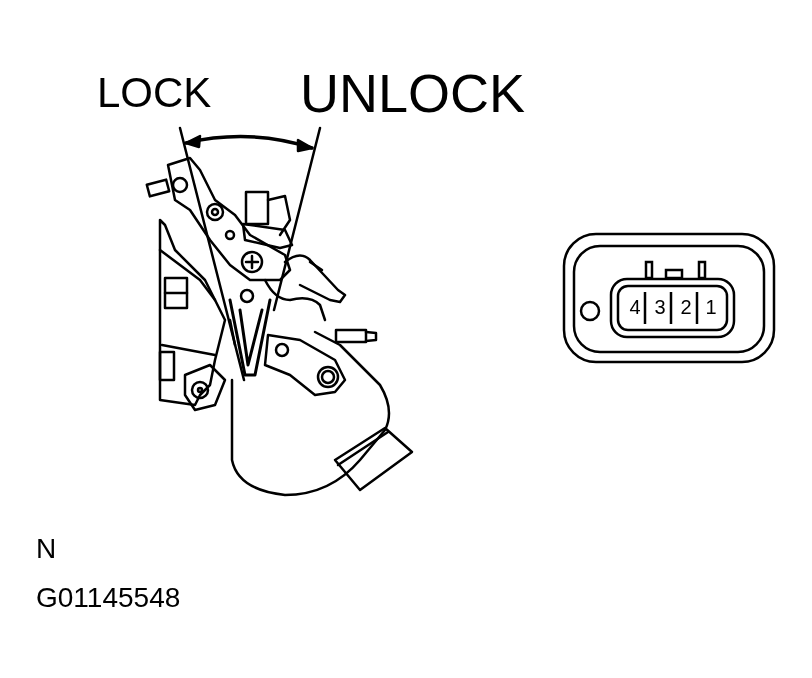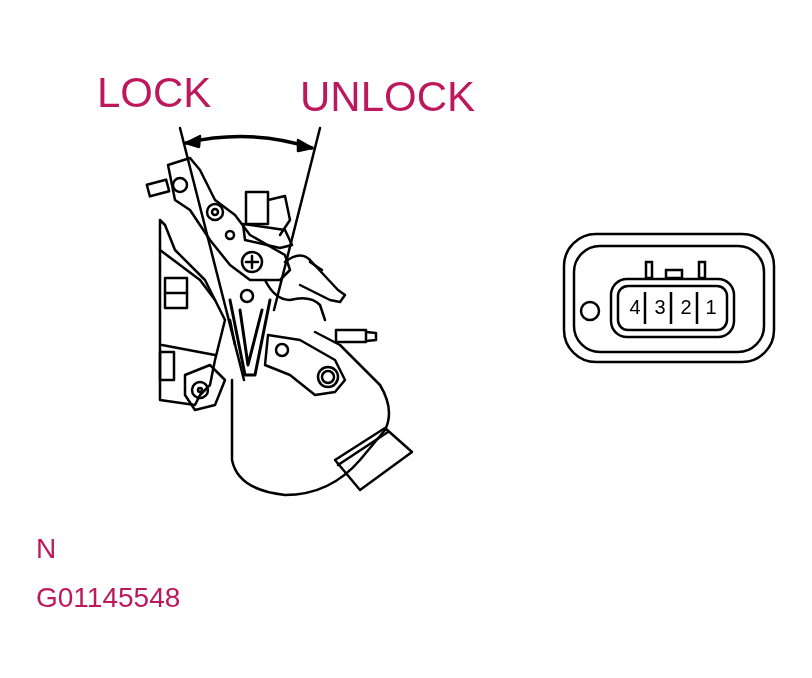--- a/index.html
+++ b/index.html
@@ -1,19 +1,19 @@
 <!DOCTYPE html>
 <html><head>
   <meta charset="utf-8">
   <style>
     html, body { margin: 0; padding: 0; background: #ffffff; }
     body { width: 812px; height: 678px; position: relative; overflow: hidden; font-family: "Liberation Sans", sans-serif; color: #000; }
-    .label { position: absolute; color: #be185d; font-family: "Liberation Sans", sans-serif; white-space: nowrap; }
+    .label { position: absolute; color: #000000; font-family: "Liberation Sans", sans-serif; white-space: nowrap; }
     #lbl-lock { left: 97px; top: 69px; font-size: 42px; letter-spacing: 0px; }
-    #lbl-unlock { left: 300px; top: 73px; font-size: 42px; }
+    #lbl-unlock { left: 300px; top: 62px; font-size: 54px; }
     #lbl-view { left: 36px; top: 533px; font-size: 28px; }
     #lbl-code { left: 36px; top: 582px; font-size: 28px; }
     svg.drawing { position: absolute; left: 0; top: 0; }
     .pin-num { position: absolute; font-size: 20px; font-family: "Liberation Sans", sans-serif; text-align: center; width: 20px; }
   </style>
 </head>
 <body>
 
 <div class="label" id="lbl-lock">LOCK</div>
 <div class="label" id="lbl-unlock">UNLOCK</div>

